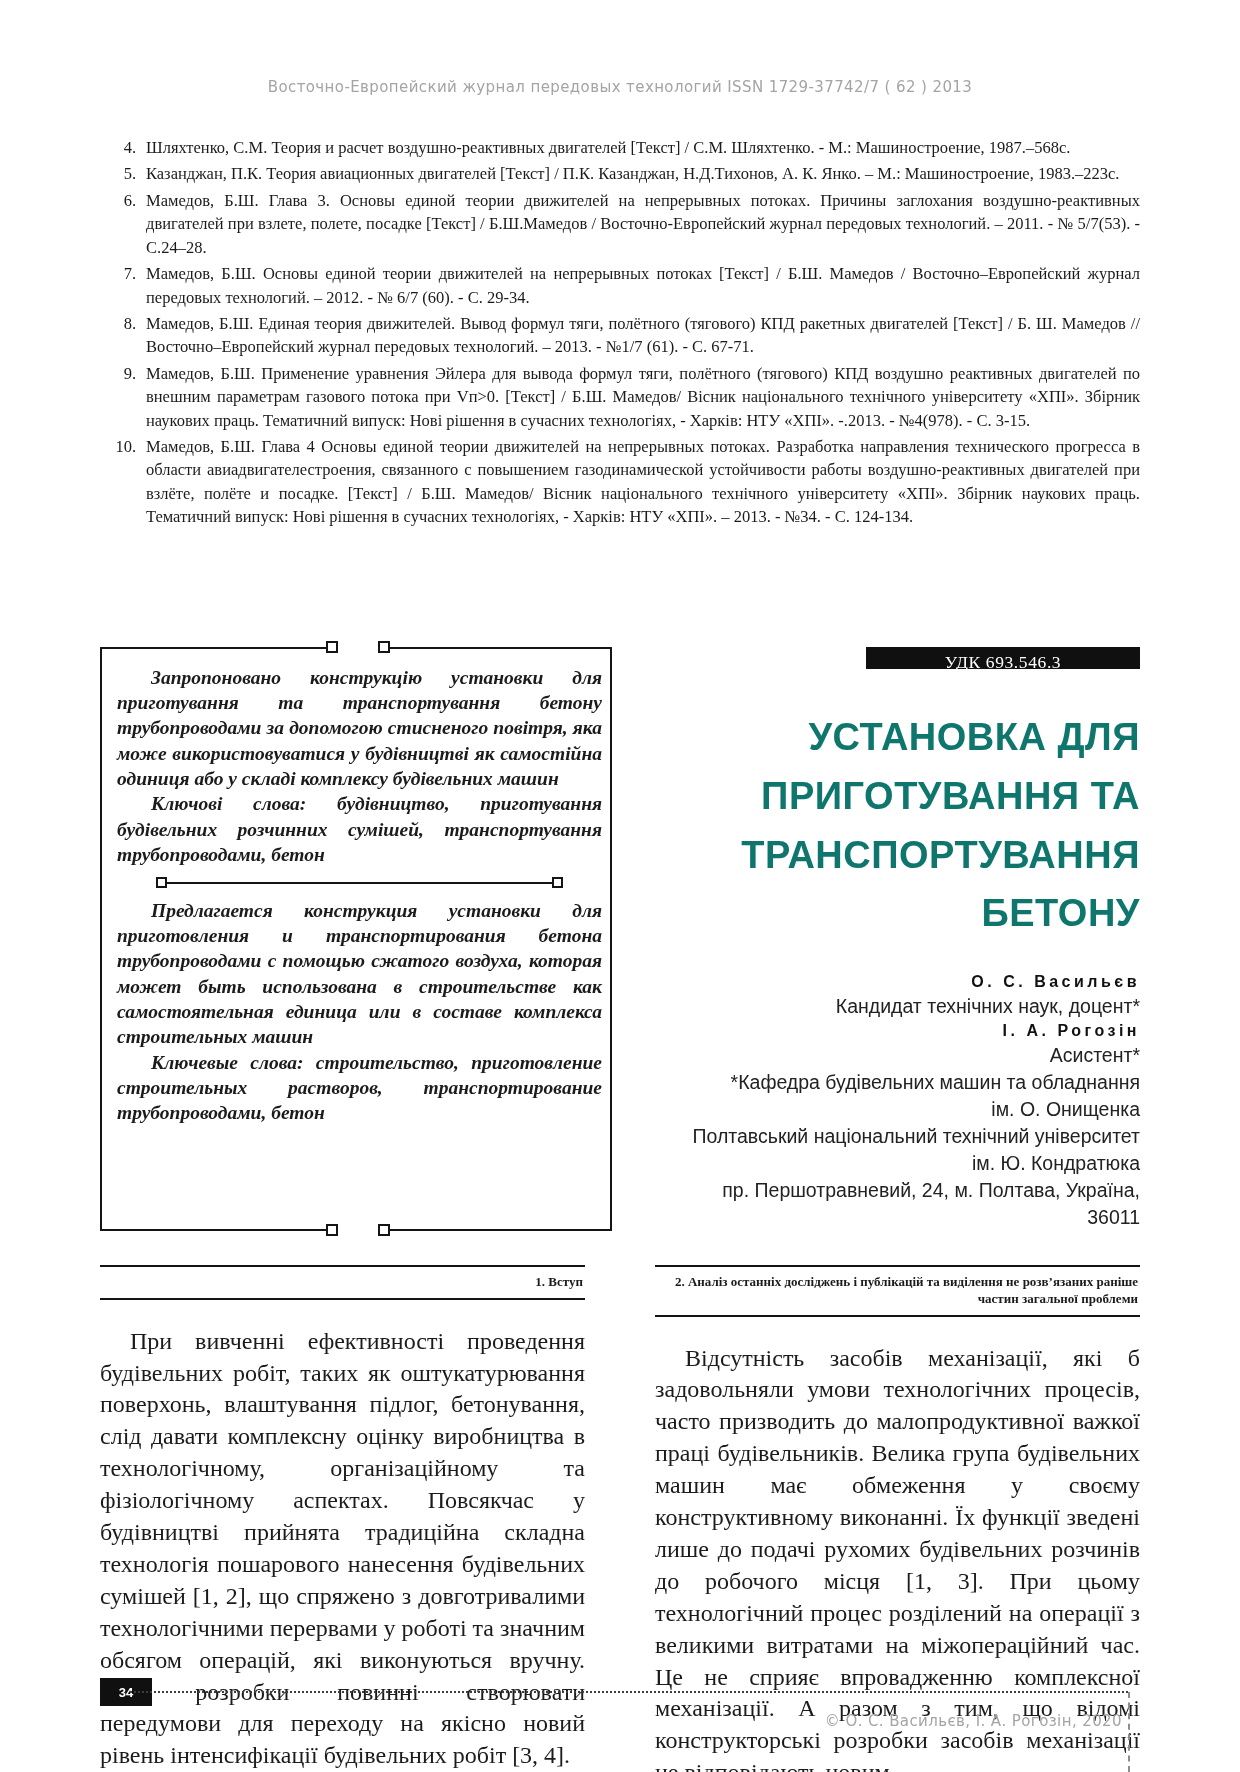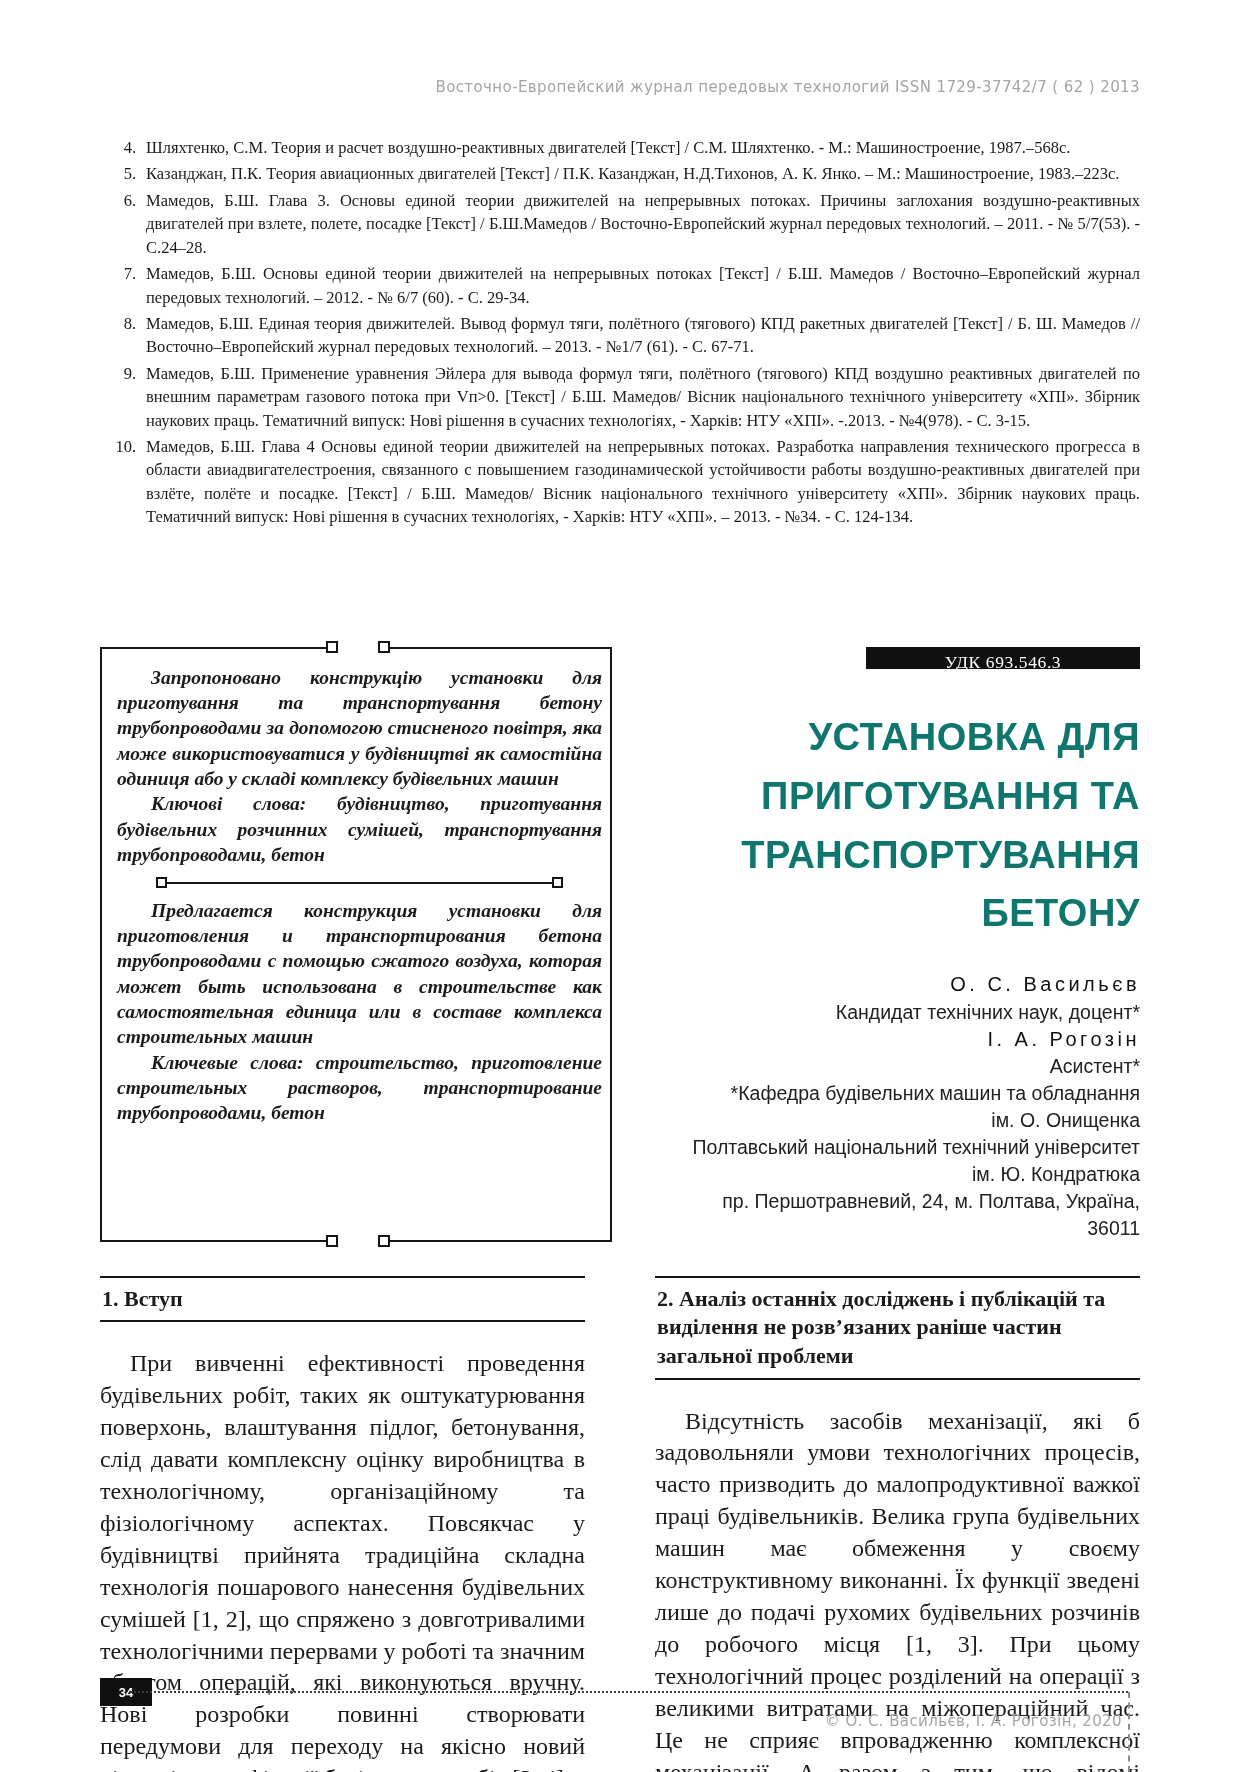--- a/index.html
+++ b/index.html
@@ -3,21 +3,21 @@
 <meta charset="utf-8">
 <style>
   *{margin:0;padding:0;box-sizing:border-box}
   html,body{background:#e9e9e9}
   body{display:flex;justify-content:center}
   .page{width:1240px;height:1772px;background:#ffffff;position:relative;overflow:hidden;
         font-family:"Liberation Serif",serif;color:#1b1b1b}
   .content{padding:78px 100px 0 100px}
 
   
-  .hdr{display:flex;justify-content:flex-end;align-items:baseline;
+  .hdr{display:flex;justify-content:center;align-items:baseline;
        font-family:"DejaVu Sans",sans-serif;font-size:15px;color:#a4a4a4;letter-spacing:.4px}
 
   
   .refs{list-style:none;margin-top:40px;font-size:16.5px;line-height:1.42}
   .refs li{display:flex;margin-bottom:3px}
   .refs .num{flex:0 0 46px;text-align:right;padding-right:10px}
   .refs .txt{flex:1;text-align:justify}
 
   
   .top-grid{display:grid;grid-template-columns:512px 1fr;column-gap:66px;margin-top:118px}
@@ -33,26 +33,26 @@
   .abs-divider{position:relative;border-top:2.3px solid #151515;margin:14px 44px;height:0}
   .abs-divider .dsq{position:absolute;top:-7px;width:11px;height:11px;border:2.3px solid #151515;background:#fff}
   .dsq.l{left:-5px}
   .dsq.r{right:-5px}
 
   .title-col{text-align:right;font-family:"Liberation Sans",sans-serif}
   .udc{display:inline-block;background:#101010;color:#fff;width:274px;height:22px;line-height:30px;
        text-align:center;font-family:"Liberation Serif",serif;font-size:17.5px;letter-spacing:.6px}
   .art-title{font-size:38px;font-weight:bold;line-height:1.55;margin-top:36px;color:#0f766e;letter-spacing:.5px}
   .authors{margin-top:28px;font-size:19.5px;line-height:1.38;color:#222}
-  .a-name{font-weight:normal;font-size:20px;letter-spacing:3.5px;color:#111}
+  .a-name{font-weight:bold;font-size:16px;letter-spacing:3.5px;color:#111}
 
   
   .body-grid{display:grid;grid-template-columns:1fr 1fr;column-gap:70px;margin-top:34px}
-  .sec-head{border-top:2px solid #141414;border-bottom:2px solid #141414;text-align:left;
-            font-weight:bold;font-size:22px;padding:7px 2px;line-height:1.3}
+  .sec-head{border-top:2px solid #141414;border-bottom:2px solid #141414;text-align:right;
+            font-weight:bold;font-size:13px;padding:7px 2px;line-height:1.3}
   .col p{margin-top:26px;font-size:24px;line-height:1.33;text-align:justify;text-indent:30px}
 
   
   .pgnum{position:absolute;left:100px;top:1678px;width:52px;height:28px;background:#101010;color:#fff;
          font-family:"Liberation Sans",sans-serif;font-weight:bold;font-size:13px;
          display:flex;align-items:center;justify-content:center}
   .dotline{position:absolute;left:130px;top:1691px;width:998px;border-top:2px dotted #3d3d3d}
   .vdash{position:absolute;left:1128px;top:1692px;height:80px;border-left:2px dashed #8d8d8d}
   .copyright{position:absolute;right:118px;top:1712px;font-family:"DejaVu Sans",sans-serif;
              font-size:15px;color:#a4a4a4;letter-spacing:.4px}

